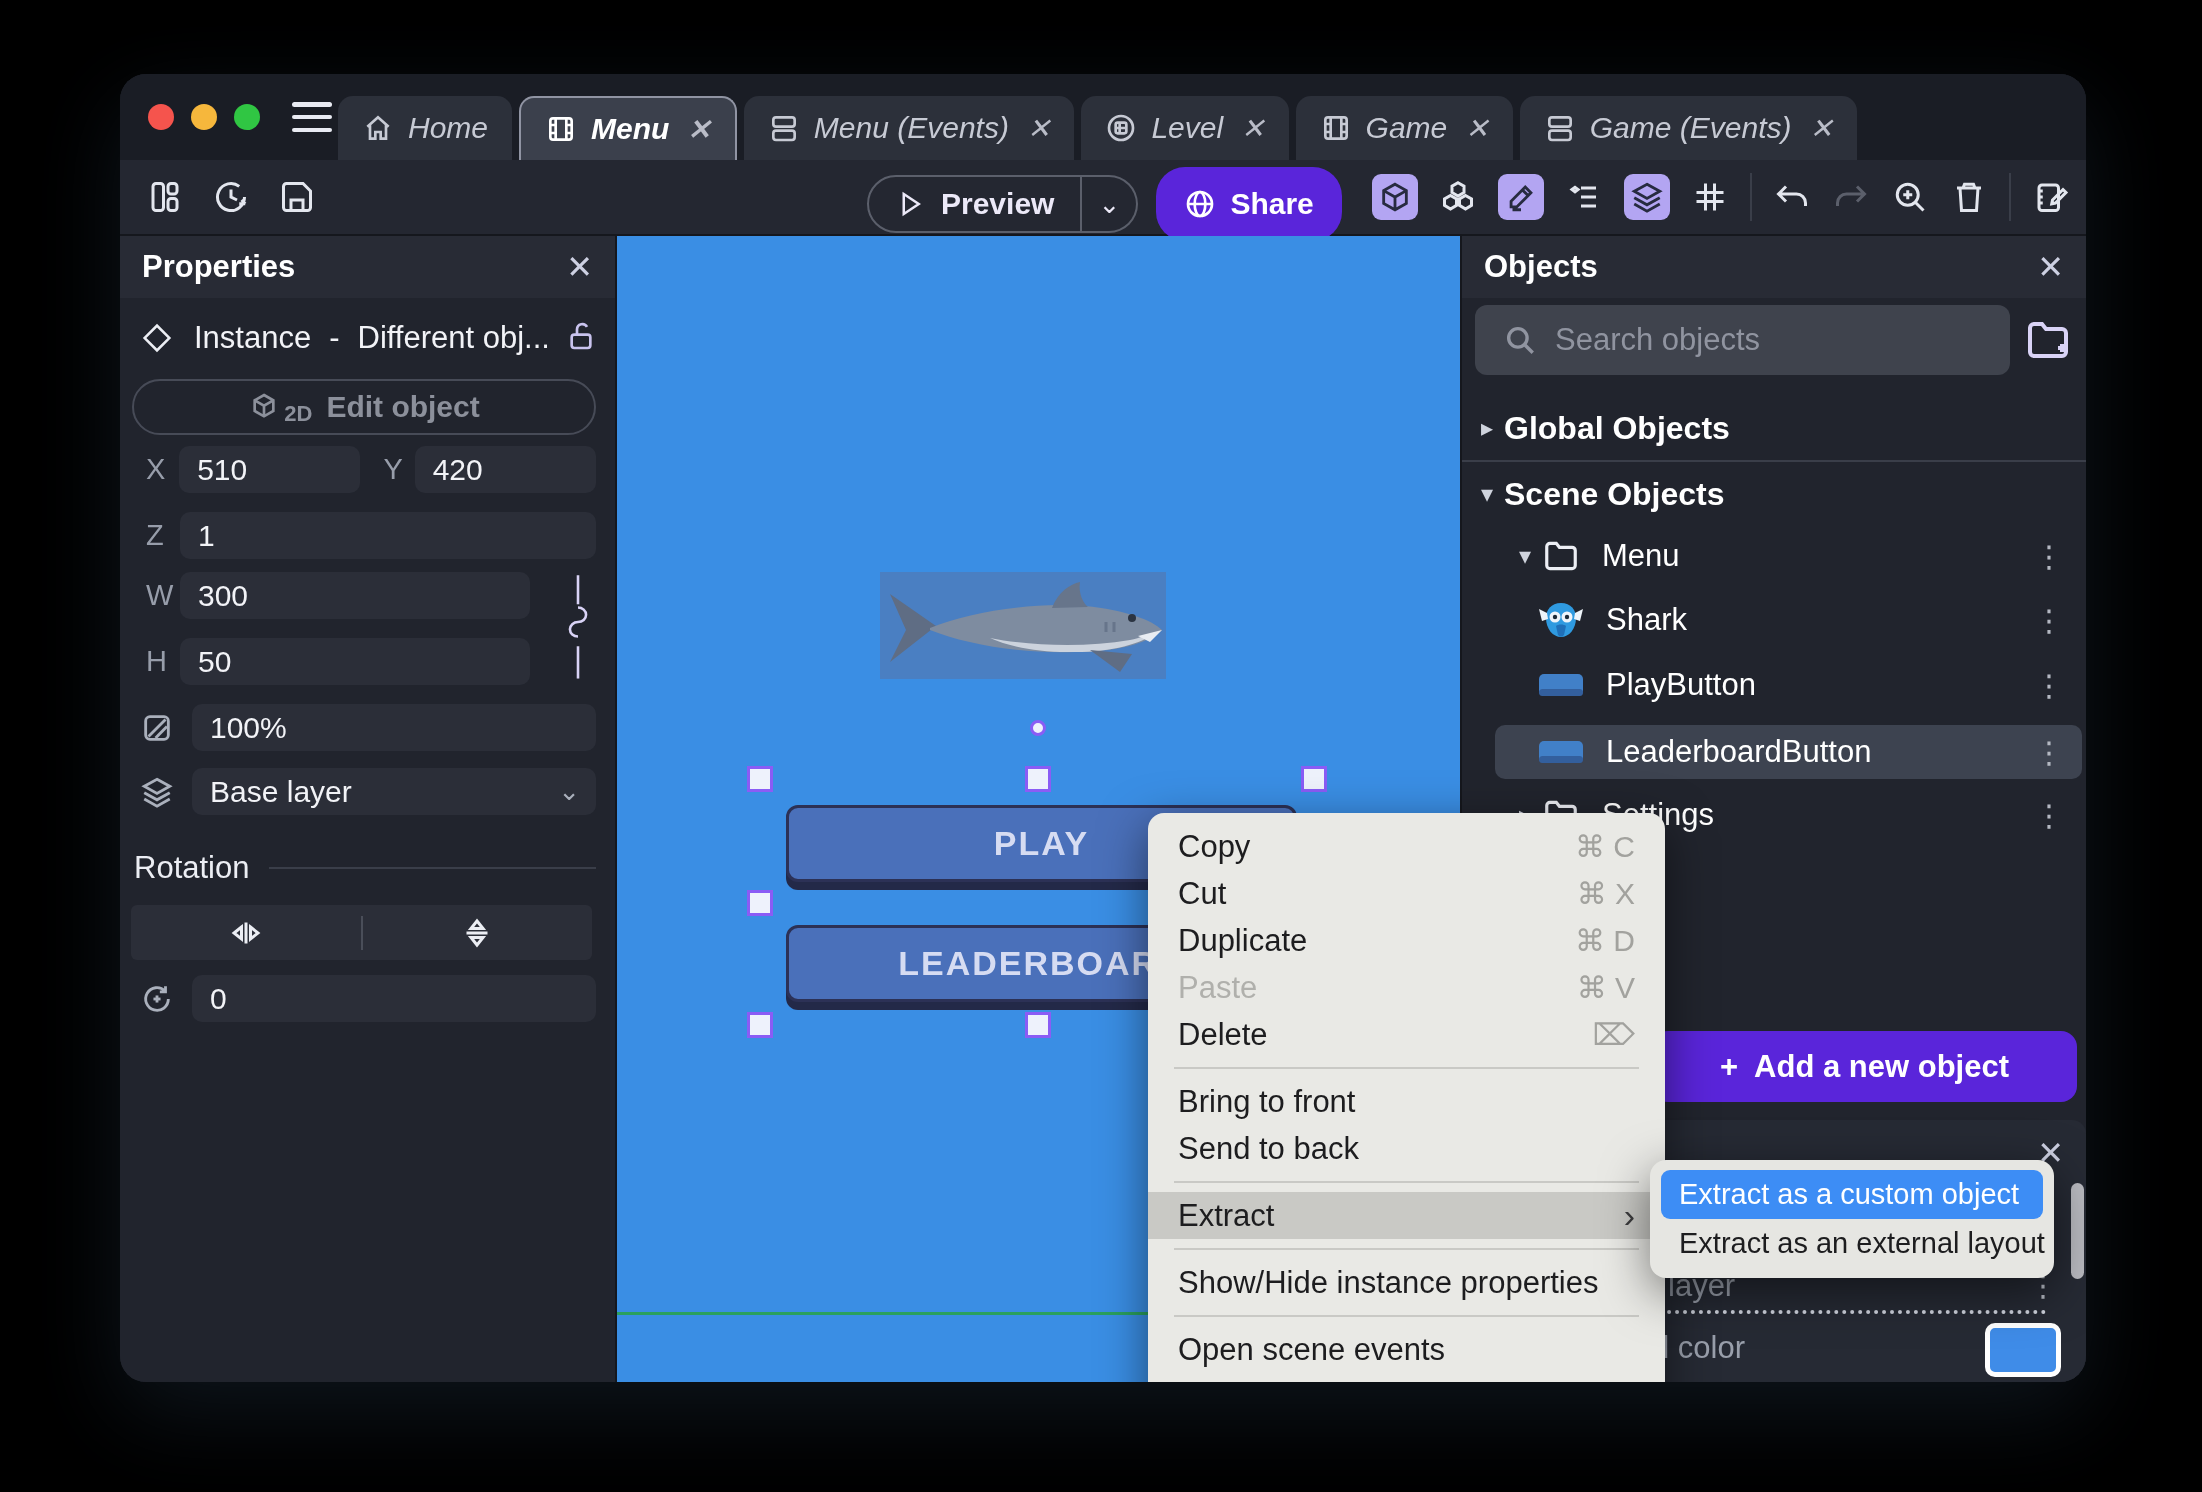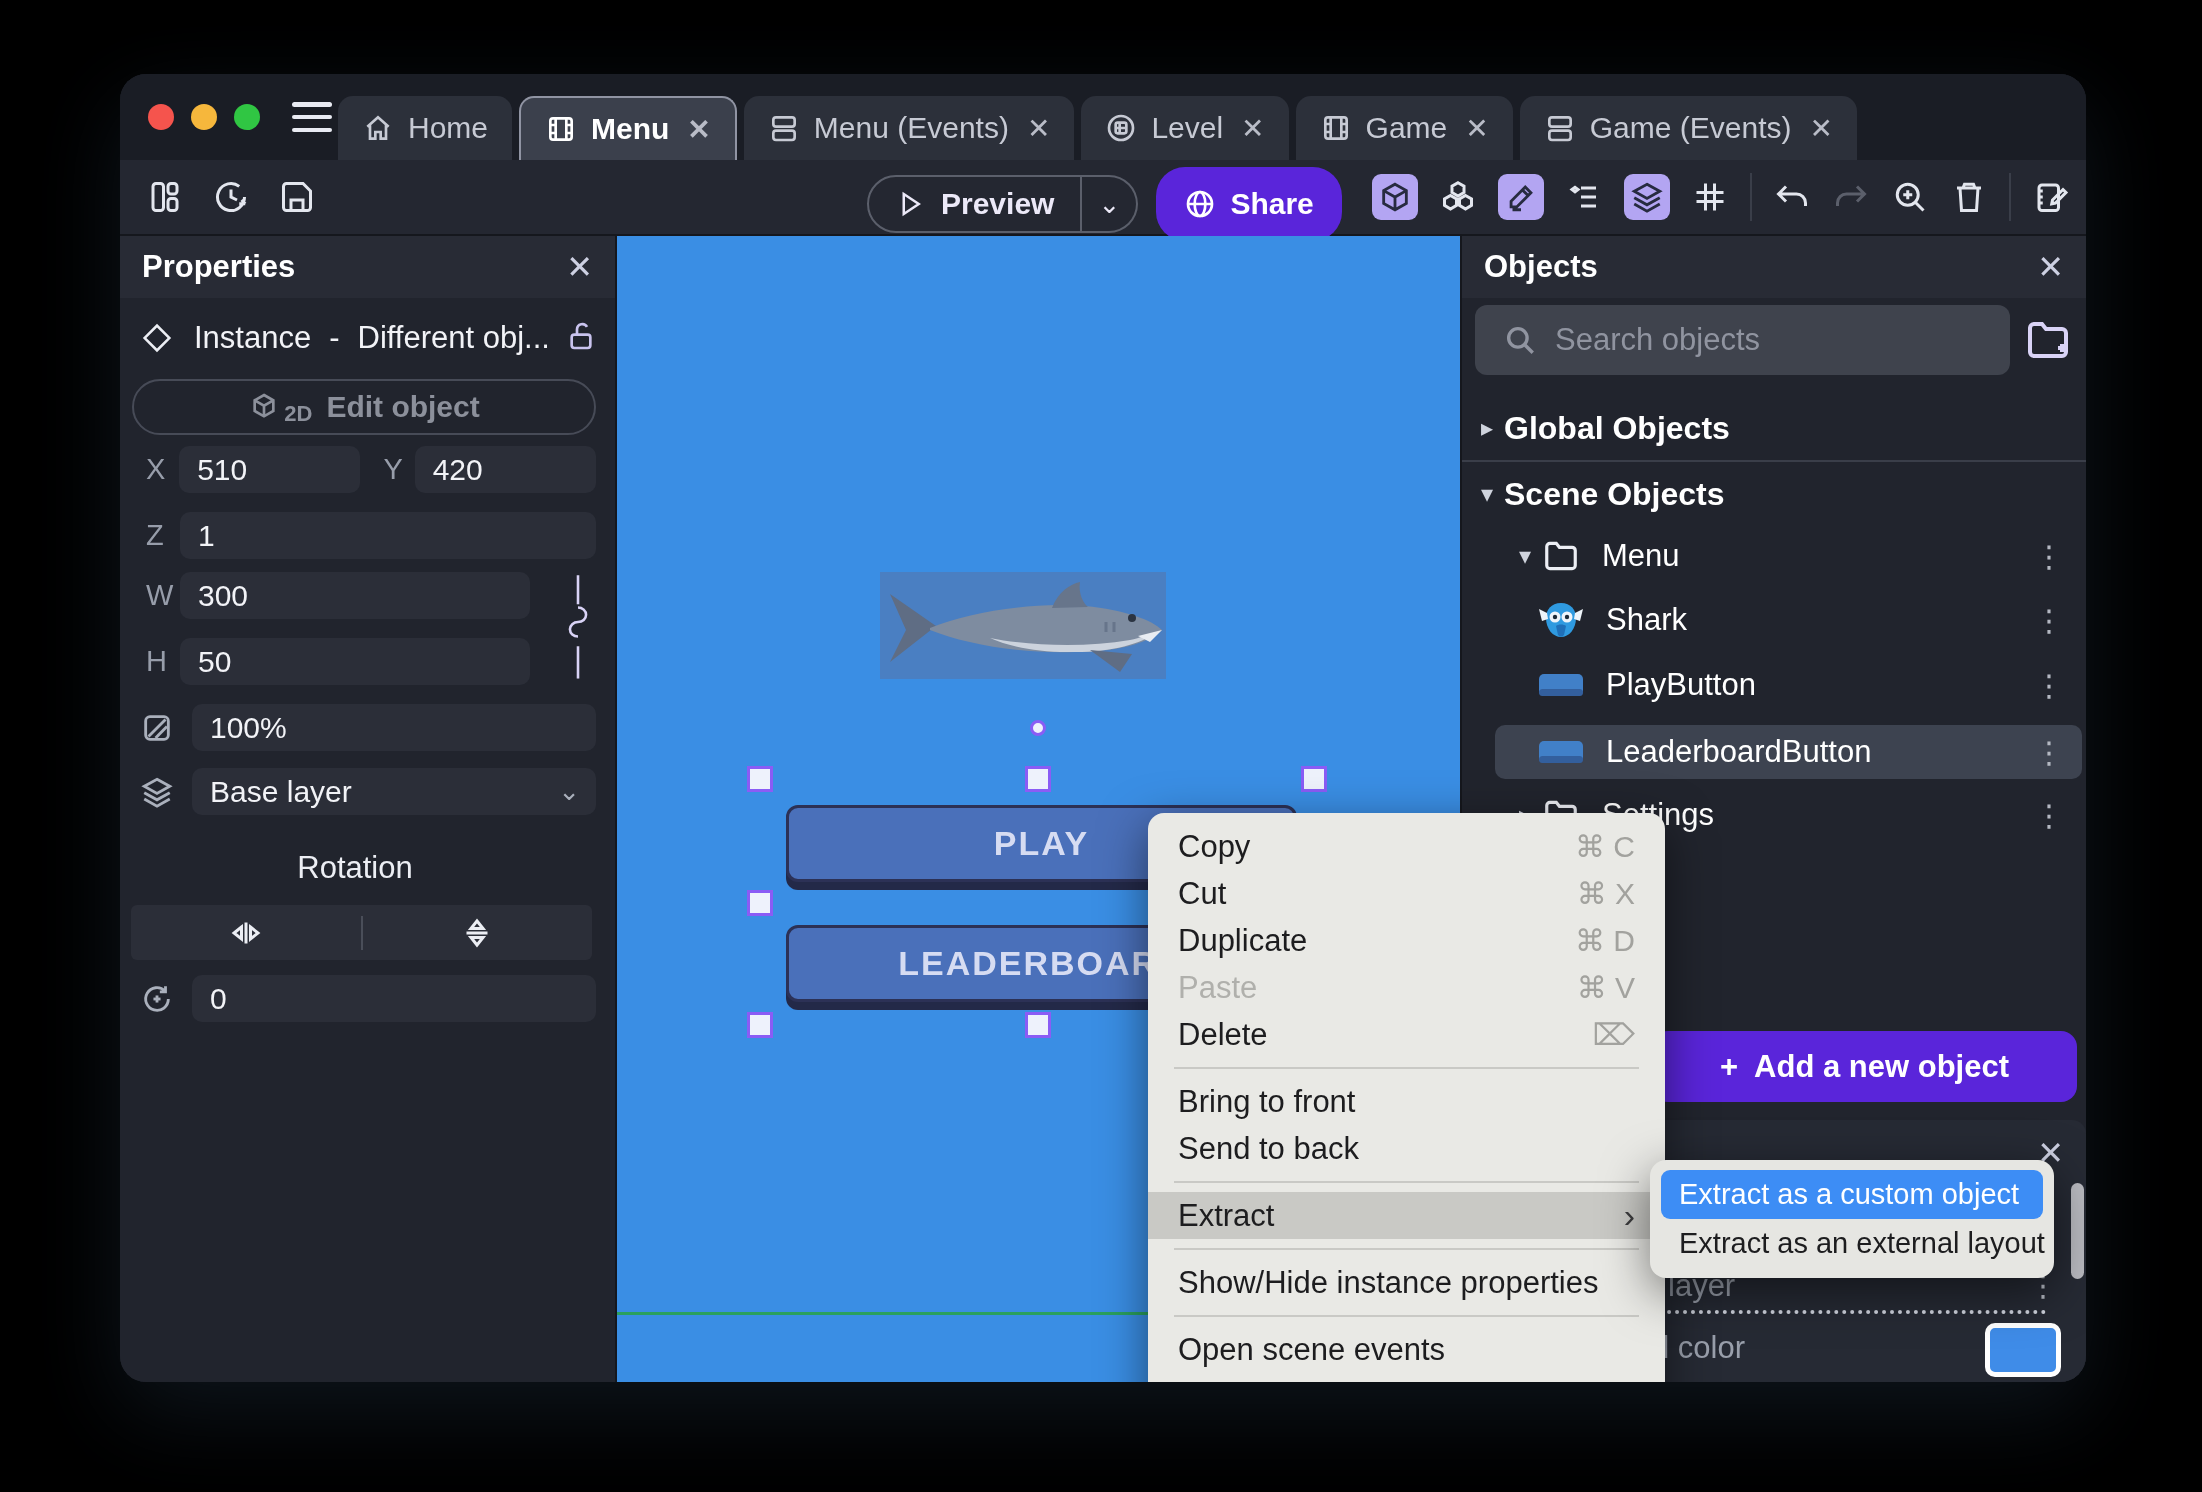--- a/index.html
+++ b/index.html
@@ -10,21 +10,21 @@
             background:#21242d; border-radius:26px; overflow:hidden;
             box-shadow:0 30px 90px rgba(40,60,80,.35); }
 
   
   .titlebar { position:absolute; left:0; top:0; width:100%; height:86px; background:#1a1d25; }
   .traffic { position:absolute; left:28px; top:30px; display:flex; gap:17px; }
   .light { width:26px; height:26px; border-radius:50%; }
   .hamburger { position:absolute; left:172px; top:28px; width:40px; height:30px;
                display:flex; flex-direction:column; justify-content:space-between; cursor:pointer; }
   .hamburger i { display:block; height:4.5px; background:#e9ebf3; border-radius:3px; }
-  .tabs { position:absolute; left:218px; bottom:0; display:flex; gap:7px; align-items:flex-end; }
+  .tabs { position:absolute; left:218px; bottom:0; display:flex; gap:7px; align-items:flex-end;font-style:italic; }
   .tab { height:64px; display:flex; align-items:center; gap:14px; padding:0 24px;
          background:#2c303a; border-radius:15px 15px 0 0; color:#c7cad4; font-size:30px; cursor:pointer; }
   .tab.active { background:#3b404c; color:#fff; border:2px solid #9094a3; border-bottom:none; font-weight:bold; }
   .tab svg { width:32px; height:32px; stroke:currentColor; fill:none; stroke-width:2; }
   .tab .x { font-size:28px; color:#b9bcc7; margin-left:4px; }
 
   
   .toolbar { position:absolute; left:0; top:86px; width:100%; height:76px; background:#242731;
              border-bottom:2px solid #15171d; }
   .tool-ic { width:38px; height:38px; color:#e3e6ee; cursor:pointer; display:flex; align-items:center; justify-content:center; }
@@ -55,21 +55,21 @@
   .props { position:relative; width:497px; height:100%; background:#21242d; border-right:2px solid #15171d; }
   .row { position:absolute; display:flex; align-items:center; }
   .plabel { color:#979daa; font-size:29px; width:30px; }
   .pinput { height:47px; background:#2b2e38; border-radius:10px; color:#f2f3f7; font-size:30px;
             display:flex; align-items:center; padding-left:18px; }
   .pic { color:#aab0bc; display:flex; }
   .pic svg { width:34px; height:34px; stroke:currentColor; fill:none; stroke-width:2; }
   .edit-btn { position:absolute; left:12px; top:143px; width:464px; height:56px; border:2px solid #474b57;
               border-radius:28px; display:flex; align-items:center; justify-content:center; gap:14px;
               color:#8c909b; font-size:30px; font-weight:bold; cursor:pointer; }
-  .sec-head { position:absolute; left:14px; display:flex; align-items:center; width:462px;flex-direction:column; }
+  .sec-head { position:absolute; left:14px; display:flex; align-items:center; width:462px; }
   .sec-head span { color:#eceef4; font-size:31px; margin-right:20px; }
   .sec-head i { flex:1; height:2px; background:#3a3e49; }
   .flipbar { position:absolute; left:11px; top:669px; width:461px; height:55px; background:#2b2e38;
              border-radius:6px; display:flex; align-items:center; }
   .flipbar .half { flex:1; display:flex; justify-content:center; color:#eceef4; cursor:pointer; }
   .flipbar .div { width:2px; height:34px; background:#4a4e59; }
 
   
   .canvas { position:relative; width:843px; height:100%; overflow:hidden; }
   .game-btn { position:absolute; left:169px; width:511px; height:77px; border-radius:12px;

